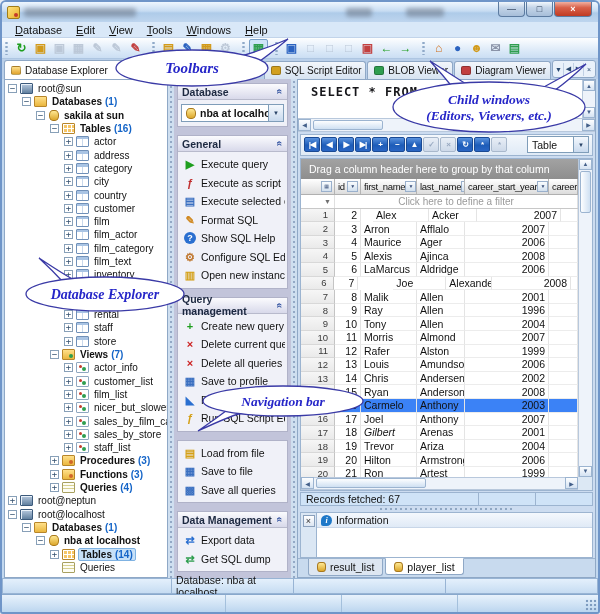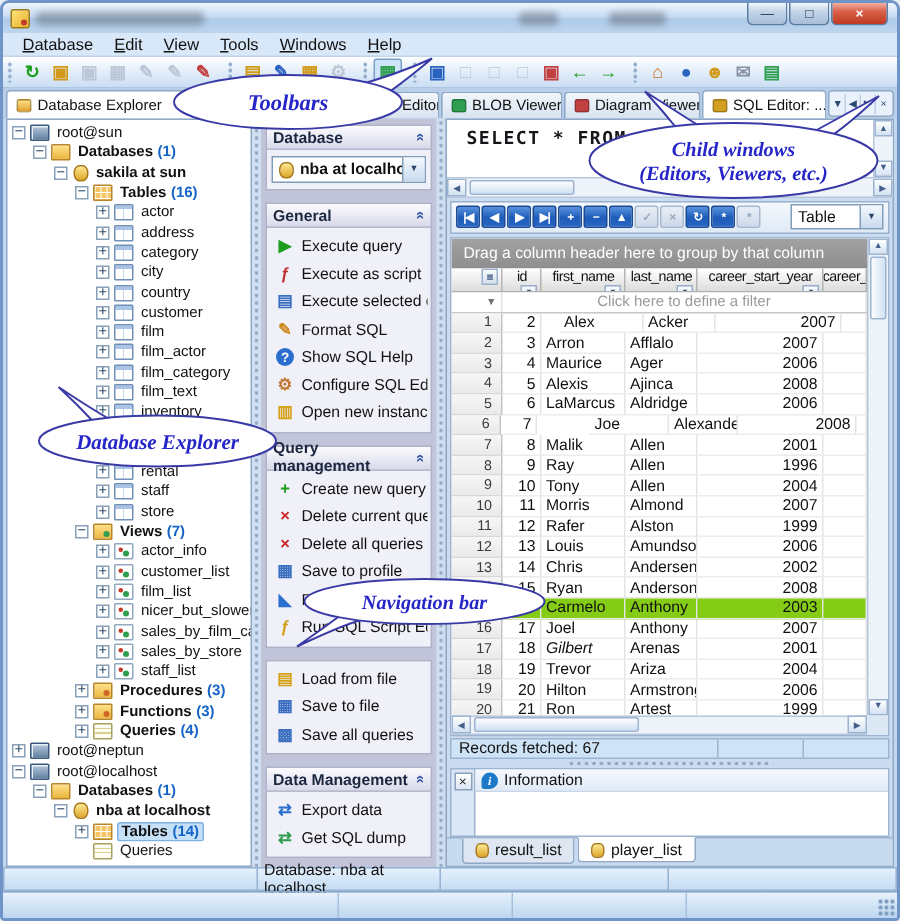--- a/index.html
+++ b/index.html
@@ -130,33 +130,33 @@
     display:flex;align-items:center;padding-left:4px;font-size:10.5px;}
 
   
   #grid{position:relative;margin:1px 2px 0;height:335px;background:#fff;border:1px solid #9cb4d0;overflow:hidden;}
   #gbody{position:absolute;left:0;top:0;right:14px;bottom:13px;}
   #groupbar{height:20px;background:linear-gradient(#a2a2a2,#8e8e8e);color:#fff;font-size:10.5px;
     display:flex;align-items:center;padding-left:8px;}
   .grow{display:flex;height:13.6px;font-size:10.5px;}
   #ghead{height:16px;display:flex;background:linear-gradient(#fff,#dcdcdc);border-bottom:1px solid #b0b0b0;}
   .hcell{border-right:1px solid #b4b4b4;display:flex;align-items:center;padding:0 2px 0 3px;
-    font-size:9.5px;letter-spacing:-0.3px;white-space:nowrap;overflow:hidden;flex-direction:column;}
+    font-size:9.5px;letter-spacing:-0.3px;white-space:nowrap;overflow:hidden;}
   .hcombo{width:11px;height:11px;margin-left:auto;flex:none;background:linear-gradient(#fafcfe,#d2e0ee);
     border:1px solid #9ab0cc;font-size:5px;color:#3a507a;display:flex;align-items:center;justify-content:center;}
   #gfilter{height:14px;display:flex;border-bottom:1px solid #c8c8c8;background:#fff;}
   .fcell{border-right:1px solid #e0e0e0;display:flex;align-items:center;}
   #filterhint{color:#9a9a9a;font-size:10px;flex:1;justify-content:center;display:flex;}
   .funnel{color:#707070;font-size:7px;margin-left:auto;margin-right:3px;}
   .gcell{border-right:1px solid #e4e4e4;border-bottom:1px solid #ececec;padding:0 3px;
     display:flex;align-items:center;white-space:nowrap;overflow:hidden;}
   .gcell.num{justify-content:flex-end;}
   .rownum{background:linear-gradient(#f6f6f6,#eaeaea);border-right:1px solid #c4c4c4;border-bottom:1px solid #d8d8d8;
     color:#3a3a3a;font-size:9.5px;justify-content:flex-end;padding-right:6px;}
-  .grow.sel .gcell{background:#84cc16;text-align:right;}
+  .grow.sel .gcell{background:#3b82f6;text-align:right;}
   #gvscroll{position:absolute;right:0;top:0;width:14px;bottom:13px;background:#eef3fa;border-left:1px solid #b8c8dc;
     display:flex;flex-direction:column;}
   #gv-thumb{margin:1px;height:42px;background:linear-gradient(90deg,#fdfeff,#cfe0f2);border:1px solid #9cb4d0;border-radius:2px;}
   #ghscroll{position:absolute;left:0;right:14px;bottom:0;height:13px;border-top:1px solid #b8c8dc;}
   #gcorner{position:absolute;right:0;bottom:0;width:14px;height:13px;background:#dce8f4;}
 
   #records{height:15px;margin:1px 2px 0;background:#cfe3f7;border:1px solid #9cb4d0;
     display:flex;align-items:center;padding-left:5px;font-size:10.5px;}
   .rec-div{width:1px;height:100%;background:#9cb4d0;margin-left:auto;}
   .rec-div2{width:1px;height:100%;background:#9cb4d0;margin-left:56px;}
@@ -271,24 +271,20 @@
           <span class="tab-ic" style="background: rgb(210, 160, 32);"></span>
           <span class="tab-label">SQL Script Editor</span>
         </div>
         <div class="tab">
           <span class="tab-ic" style="background: rgb(47, 158, 79);"></span>
           <span class="tab-label">BLOB Viewer</span>
         </div>
         <div class="tab">
           <span class="tab-ic" style="background: rgb(194, 64, 64);"></span>
           <span class="tab-label">Diagram Viewer</span>
-        </div>
-        <div class="tab active">
-          <span class="tab-ic" style="background: rgb(210, 160, 32);"></span>
-          <span class="tab-label">SQL Editor: ...</span>
         </div>
       </div>
     <div id="tabnav">
         <div class="tabnav-btn">▼</div>
         <div class="tabnav-btn">◀</div>
         <div class="tabnav-btn">▶</div>
         <div class="tabnav-btn">×</div>
       </div>
   </div>
 

